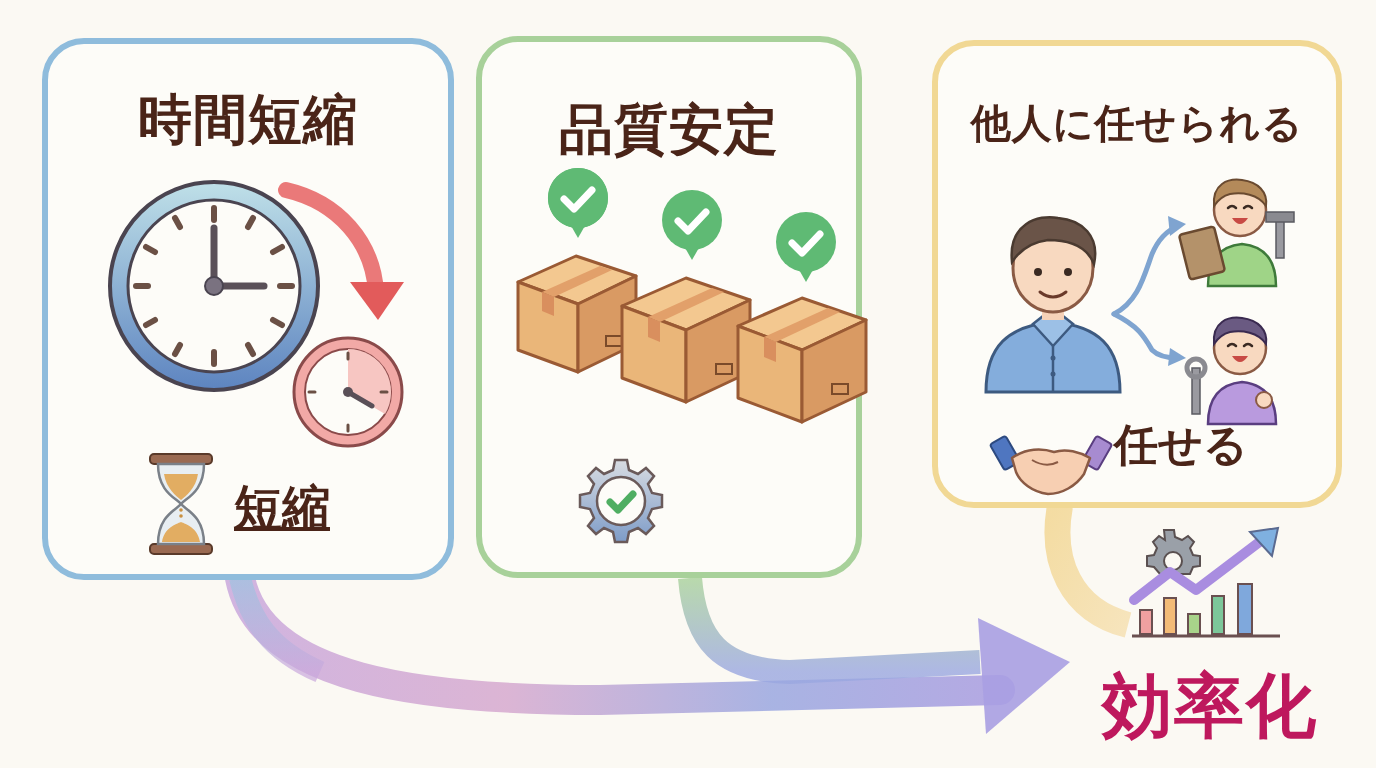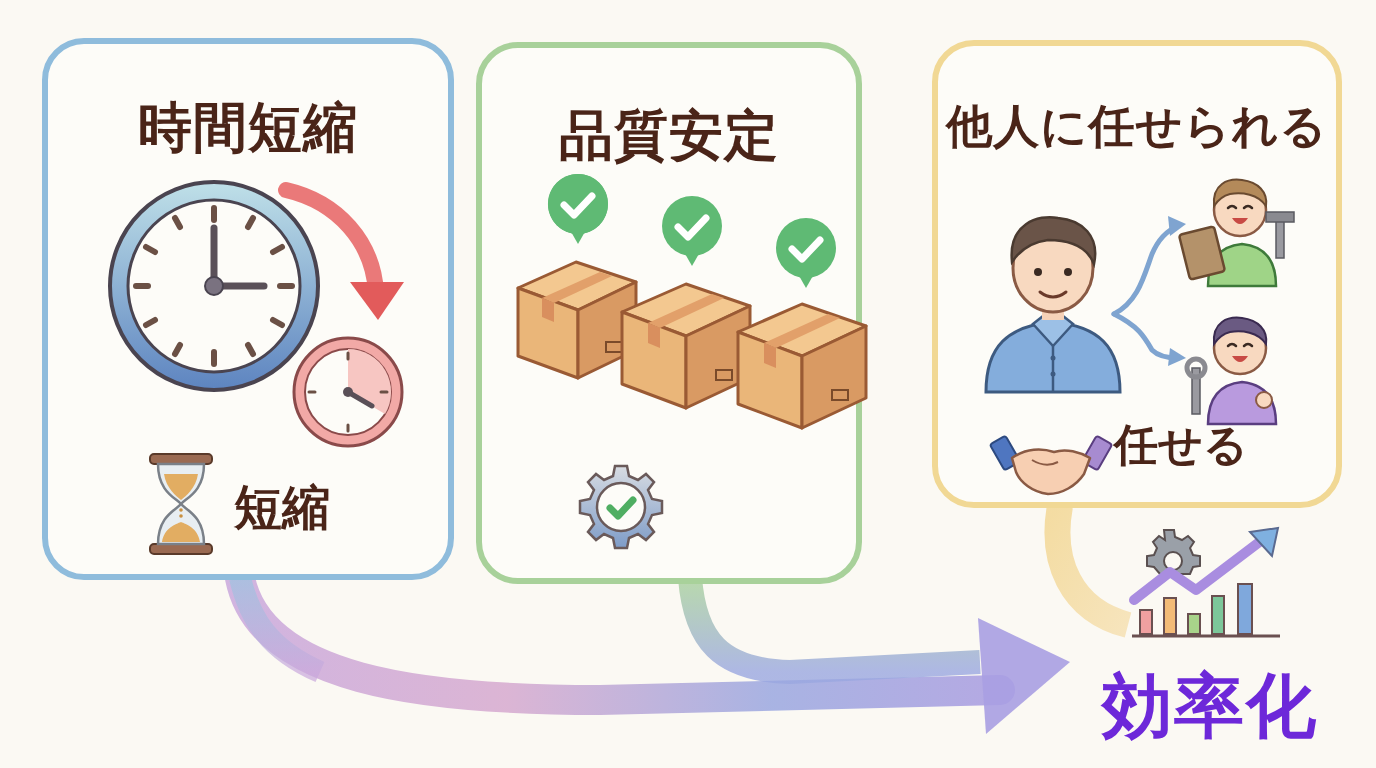--- a/index.html
+++ b/index.html
@@ -8,35 +8,35 @@
     background:#fbf9f3;
     font-family: "DejaVu Sans", sans-serif;
     position:relative;
   }
   .canvas { position:absolute; left:0; top:0; width:1376px; height:768px; }
   .card {
     position:absolute; box-sizing:border-box;
     border-radius:42px; background:#fdfcf8;
   }
   .card-blue  { left:42px;  top:38px; width:412px; height:542px; border:6px solid #8fbcdc; }
-  .card-green { left:476px; top:42px; width:386px; height:542px; border:6px solid #a8d19a;text-decoration:underline; }
+  .card-green { left:476px; top:36px; width:386px; height:542px; border:6px solid #a8d19a;text-decoration:underline; }
   .card-yellow{ left:932px; top:40px; width:410px; height:468px; border:6px solid #f1d894; }
   .title {
     position:absolute; left:0; right:0; text-align:center;
     color:#4a2418; font-weight:bold; letter-spacing:1px;
   }
-  .t-blue  { top:48px; font-size:54px; }
+  .t-blue  { top:40px; font-size:54px; }
   .t-green { top:52px; font-size:54px; }
-  .t-yellow{ top:50px; font-size:46px; }
+  .t-yellow{ top:50px; font-size:40px; }
   .sub {
     position:absolute; color:#4a2418; font-weight:bold; font-size:48px;
   }
   .result {
     position:absolute; left:1080px; top:660px; width:260px; text-align:center;
-    font-size:70px; font-weight:bold; color:#6d28d9; letter-spacing:2px;
+    font-size:70px; font-weight:bold; color:#be185d; letter-spacing:2px;
   }
   svg { position:absolute; overflow:visible; }
 </style>
 </head>
 <body>
 
 <div class="canvas">
 
   <svg width="1376" height="768" style="left:0;top:0;">
     <defs>
@@ -123,21 +123,21 @@
     <svg width="70" height="104" style="left:98px;top:408px;">
       <rect x="4" y="2" width="62" height="10" rx="4" fill="#9a6a52" stroke="#5a3a2a" stroke-width="2"></rect>
       <rect x="4" y="92" width="62" height="10" rx="4" fill="#9a6a52" stroke="#5a3a2a" stroke-width="2"></rect>
       <path d="M12,12 C12,40 30,46 35,52 C30,58 12,64 12,92 L58,92 C58,64 40,58 35,52 C40,46 58,40 58,12 Z" fill="#e8eef2" stroke="#7a8088" stroke-width="2.5"></path>
       <path d="M18,22 L52,22 C50,36 40,44 35,48 C30,44 20,36 18,22 Z" fill="#e2ad62"></path>
       <path d="M16,90 C18,76 30,72 35,70 C40,72 52,76 54,90 Z" fill="#e2ad62"></path>
       <circle cx="35" cy="58" r="1.8" fill="#c99040"></circle>
       <circle cx="35" cy="64" r="1.8" fill="#c99040"></circle>
     </svg>
 
-    <div class="sub" style="left:186px;top:432px;">短縮</div>
+    <div class="sub" style="left:186px;top:432px;text-decoration:underline;">短縮</div>
   </div>
 
   <div class="card card-green">
     <div class="title t-green">品質安定</div>
 
     <svg width="64" height="76" style="left:64px;top:124px;">
       <path d="M32,2 A30,30 0 1,1 31.9,2 Z" fill="#5fba74"></path>
       <circle cx="32" cy="32" r="30" fill="#5fba74"></circle>
       <polygon points="24,58 40,58 32,72" fill="#5fba74"></polygon>
       <polyline points="18,33 28,43 46,24" fill="none" stroke="#fff" stroke-width="7" stroke-linecap="round" stroke-linejoin="round"></polyline>

